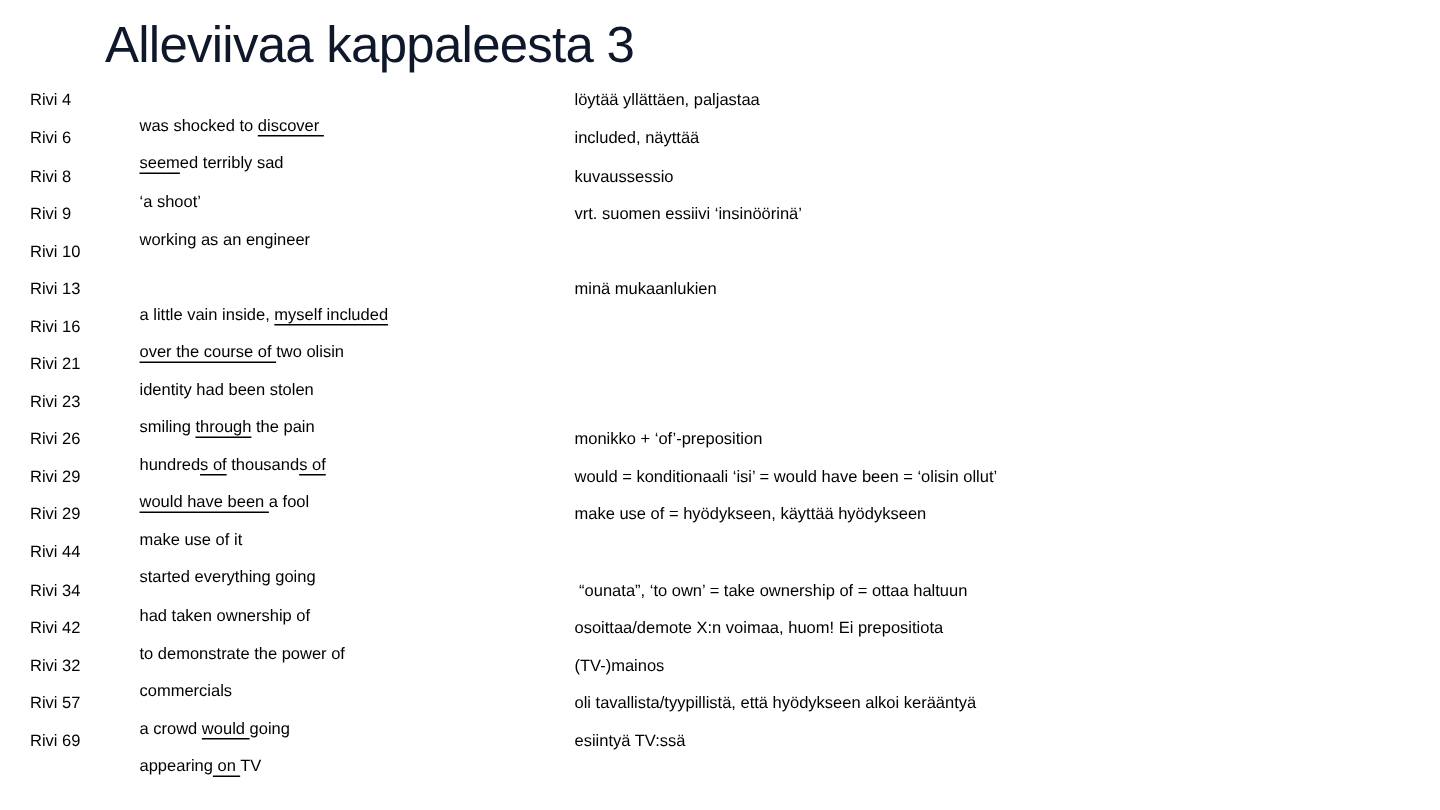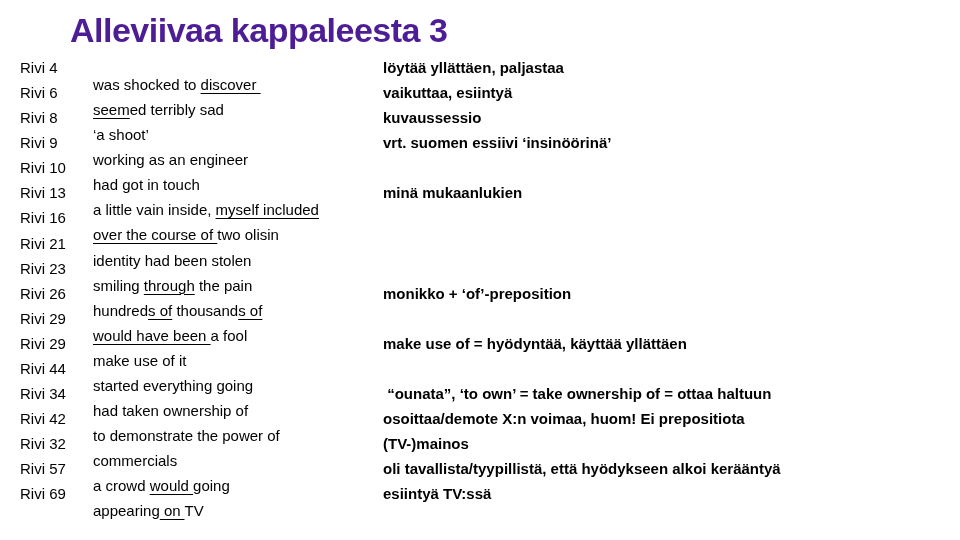--- a/index.html
+++ b/index.html
@@ -8,35 +8,35 @@
     background: #ffffff;
     overflow: hidden;
     font-family: "Liberation Sans", sans-serif;
     color: #000000;
   }
   .slide { width: 960px; height: 540px; position: relative; }
   .slide-title {
     margin: 10px 0 0 70px;
     font-size: 34px;
     line-height: 1.2;
-    font-weight: 700;
-    color: #4c1d95;
+    font-weight: 400;
+    color: #0f172a;
     letter-spacing: -0.5px;
   }
   .rows { margin-top: 4px; }
   .row {
     display: flex;
     align-items: center;
     height: 25.1px;
     padding-left: 20px;
-    font-size: 15px;
+    font-size: 11px;
   }
   .cell-label { width: 73px; flex: none; white-space: pre-wrap; }
   .cell-phrase { width: 290px; flex: none; white-space: pre-wrap; margin-top: 34px; }
-  .cell-note { flex: 1; white-space: pre-wrap; font-weight: bold; }
+  .cell-note { flex: 1; white-space: pre-wrap; }
   .u {
     text-decoration: underline;
     text-decoration-thickness: 1.2px;
     text-underline-offset: 3px;
   }
 </style>
 </head>
 <body>
 
 <div class="slide">
@@ -46,38 +46,37 @@
 
     <div class="row">
       <span class="cell-label">Rivi 4</span>
       <span class="cell-phrase"><span>was shocked to </span><span class="u">discover </span></span>
       <span class="cell-note">löytää yllättäen, paljastaa</span>
     </div>
 
     <div class="row">
       <span class="cell-label">Rivi 6</span>
       <span class="cell-phrase"><span class="u">seem</span><span>ed terribly sad</span></span>
-      <span class="cell-note">vaikuttaa, esiintyä</span>
+      <span class="cell-note">included, näyttää</span>
     </div>
 
     <div class="row">
       <span class="cell-label">Rivi 8</span>
       <span class="cell-phrase"><span>‘a shoot’</span></span>
       <span class="cell-note">kuvaussessio</span>
     </div>
 
     <div class="row">
       <span class="cell-label">Rivi 9</span>
       <span class="cell-phrase"><span>working as an engineer</span></span>
       <span class="cell-note">vrt. suomen essiivi ‘insinöörinä’</span>
     </div>
 
     <div class="row">
       <span class="cell-label">Rivi 10</span>
-      <span class="cell-phrase"><span>had got in touch</span></span>
       <span class="cell-note"></span>
     </div>
 
     <div class="row">
       <span class="cell-label">Rivi 13</span>
       <span class="cell-phrase"><span>a little vain inside, </span><span class="u">myself included</span></span>
       <span class="cell-note">minä mukaanlukien</span>
     </div>
 
     <div class="row">
@@ -100,26 +99,27 @@
 
     <div class="row">
       <span class="cell-label">Rivi 26</span>
       <span class="cell-phrase"><span>hundred</span><span class="u">s of</span><span> thousand</span><span class="u">s of</span></span>
       <span class="cell-note">monikko + ‘of’-preposition</span>
     </div>
 
     <div class="row">
       <span class="cell-label">Rivi 29</span>
       <span class="cell-phrase"><span class="u">would have been </span><span>a fool</span></span>
+      <span class="cell-note">would = konditionaali ‘isi’ = would have been = ‘olisin ollut’</span>
     </div>
 
     <div class="row">
       <span class="cell-label">Rivi 29</span>
       <span class="cell-phrase"><span>make use of it</span></span>
-      <span class="cell-note">make use of = hyödyntää, käyttää yllättäen</span>
+      <span class="cell-note">make use of = hyödykseen, käyttää hyödykseen</span>
     </div>
 
     <div class="row">
       <span class="cell-label">Rivi 44</span>
       <span class="cell-phrase"><span>started everything going</span></span>
       <span class="cell-note"></span>
     </div>
 
     <div class="row">
       <span class="cell-label">Rivi 34</span>

